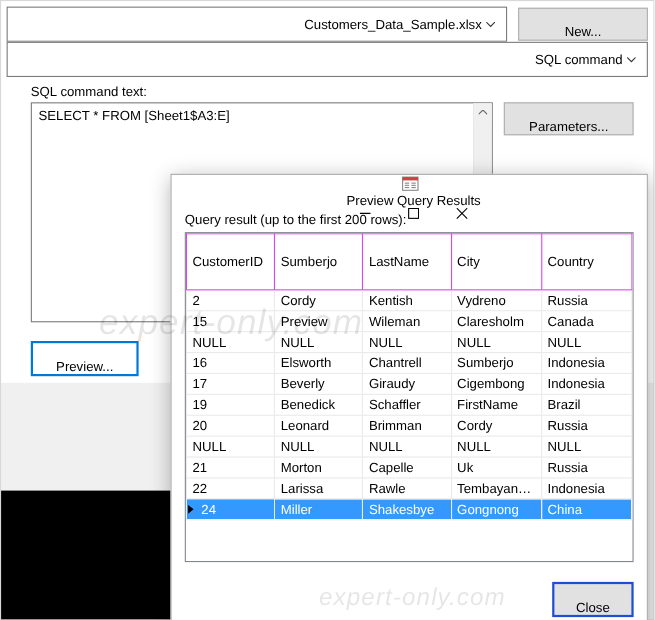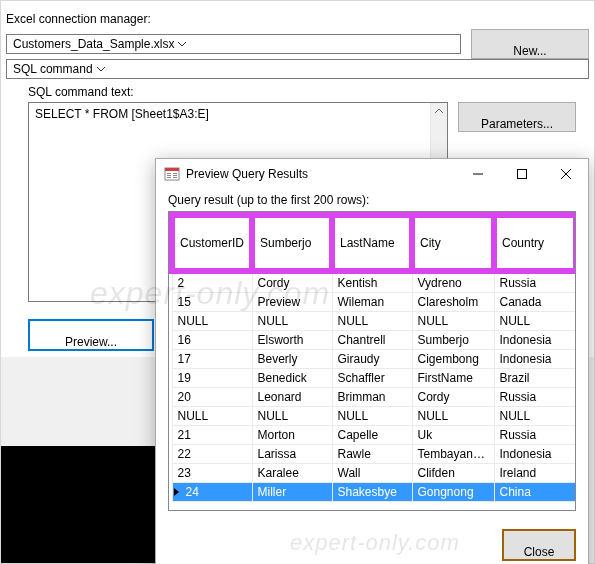--- a/index.html
+++ b/index.html
@@ -1,61 +1,60 @@
 <!DOCTYPE html>
 <html><head>
   <meta charset="utf-8">
   <style>
     * { box-sizing: border-box; margin: 0; padding: 0; font-family: 'Segoe UI', Tahoma, sans-serif; font-size: 12px; }
     body { width: 595px; height: 564px; position: relative; background: #f0f0f0; overflow: hidden; }
     .panel { background: #fff; padding: 6px; }
     .label { color: #000; margin: 6px 0 3px 0; }
     .form-row { display: flex; gap: 10px; align-items: center; }
-    .dropdown { flex: 1; height: 20px; border: 1px solid #7a7a7a; background: #fff; display: flex; align-items: center; justify-content: flex-start; padding: 0 6px; }
+    .dropdown { flex: 1; height: 32px; border: 1px solid #7a7a7a; background: #fff; display: flex; align-items: center; justify-content: flex-end; padding: 0 6px; }
     .dropdown-arrow { width: 16px; height: 16px; display: flex; align-items: center; justify-content: center; }
     .btn { border: 1px solid #adadad; background: #e1e1e1; padding: 14px 6px; text-align: center; cursor: pointer; }
     .btn-wide { width: 118px; height: 24px; line-height: 15px; }
     .textarea-wrap { position: relative; display: inline-block; }
     .textarea-wrap textarea { width: 420px; height: 200px; border: 1px solid #7a7a7a; padding: 4px 6px; resize: none; font-family: inherit; }
     .textarea-scroll { position:absolute; right:1px; top:1px; bottom:1px; width:17px; background:#f0f0f0; border-left:1px solid #e8e8e8;}
     .textarea-scroll .sb-btn{height:17px;background:#f0f0f0;display:flex;align-items:center;justify-content:center;}
     .sql-area { display: flex; align-items: flex-start; gap: 10px; }
-    .btn-preview { width: 126px; height: 26px; border: 2px solid #0078d7; background: #fff; color: #000; margin-top: 14px; margin-left: 22px; }
+    .btn-preview { width: 98px; height: 26px; border: 2px solid #0078d7; background: #fff; color: #000; margin-top: 14px; margin-left: 22px; }
     .indent { margin-left: 22px; }
     .bottom-dark { position: absolute; left: 0; bottom: 0; width: 160px; height: 118px; background: #000; }
     .outer-border { position:absolute; inset:0; border:1px solid #d8d8d8; pointer-events:none;}
 
     .dialog { position: absolute; left: 155px; top: 158px; width: 434px; background: #fff; border: 1px solid #aaa; box-shadow: 0 4px 18px rgba(0,0,0,0.3); }
-    .titlebar { height: 30px; display: flex; align-items: center; padding: 0 0 0 8px; }
+    .titlebar { height: 30px; display: flex; align-items: center; padding: 0 0 0 8px; flex-direction: column; }
     .title-icon { width: 16px; height: 16px; margin-right: 6px; }
     .titlebar-title { flex: 1; }
     .titlebar-controls { display: flex; height: 100%; }
     .win-btn { width: 44px; display: flex; align-items: center; justify-content: center; }
     .dialog-body { padding: 4px 12px 8px 12px; }
     .table-wrap { border: 1px solid #828790; height: 300px; overflow: hidden; margin-top: 4px; }
     table { border-collapse: collapse; width: 100%; table-layout: fixed; }
-    thead th { background: #fff; border: 6px solid #d946ef; padding: 18px 5px; text-align: left; font-weight: normal; height: 20px; }
+    thead th { background: #fff; border: 1px solid #d946ef; padding: 18px 5px; text-align: left; font-weight: normal; height: 20px; }
     tbody td { border: 1px solid #eaeaea; border-left: 1px solid #eaeaea; padding: 2px 5px; height: 19px; overflow: hidden; white-space: nowrap; text-overflow: ellipsis; }
     tbody tr:first-child td { border-top: none; }
     tbody tr td:first-child { }
     tr.selected td { background: #3399ff; color: #fff; }
     tr.selected td:first-child { position: relative; margin-top: 12px; }
     tr.selected td:first-child::before { content:''; position:absolute; left:1px; top:50%; transform:translateY(-50%); width:0;height:0;border-top:4px solid transparent;border-bottom:4px solid transparent;border-left:5px solid #000;}
     tr.selected td:first-child span{ margin-left:8px; }
     .dialog-footer { padding: 10px 12px 14px 12px; display: flex; justify-content: flex-end; }
-    .btn-close { width: 74px; height: 26px; border: 2px solid #a16207; background: #e1e1e1; }
+    .btn-close { width: 74px; height: 26px; border: 2px solid #1d4ed8; background: #e1e1e1; }
     .watermark { position: absolute; color: rgba(0,0,0,0.10); font-size: 32px; font-family: Liberation Sans, sans-serif; font-style: italic; pointer-events: none; letter-spacing: 1px; }
     .wm1 { left: 90px; top: 275px; }
     .wm2 { left: 290px; top: 530px; font-size: 22px; }
   </style>
 </head>
 <body>
 
 <div class="panel">
-  <div class="label">Excel connection manager:</div>
   <div class="form-row">
     <div class="dropdown">
       <span>Customers_Data_Sample.xlsx</span>
       <span class="dropdown-arrow">
         <svg width="8" height="5">
             <path d="M0 0 L4 4 L8 0" fill="none" stroke="#333" stroke-width="1"></path>
           </svg>
       </span>
     </div>
     <button class="btn btn-wide">New...</button>
@@ -212,27 +211,20 @@
               <td>Uk</td>
               <td>Russia</td>
             </tr>
             <tr>
               <td>22</td>
               <td>Larissa</td>
               <td>Rawle</td>
               <td>Tembayanga...</td>
               <td>Indonesia</td>
             </tr>
-            <tr>
-              <td>23</td>
-              <td>Karalee</td>
-              <td>Wall</td>
-              <td>Clifden</td>
-              <td>Ireland</td>
-            </tr>
             <tr class="selected">
               <td><span>24</span></td>
               <td>Miller</td>
               <td>Shakesbye</td>
               <td>Gongnong</td>
               <td>China</td>
             </tr>
           </tbody>
       </table>
     </div>

